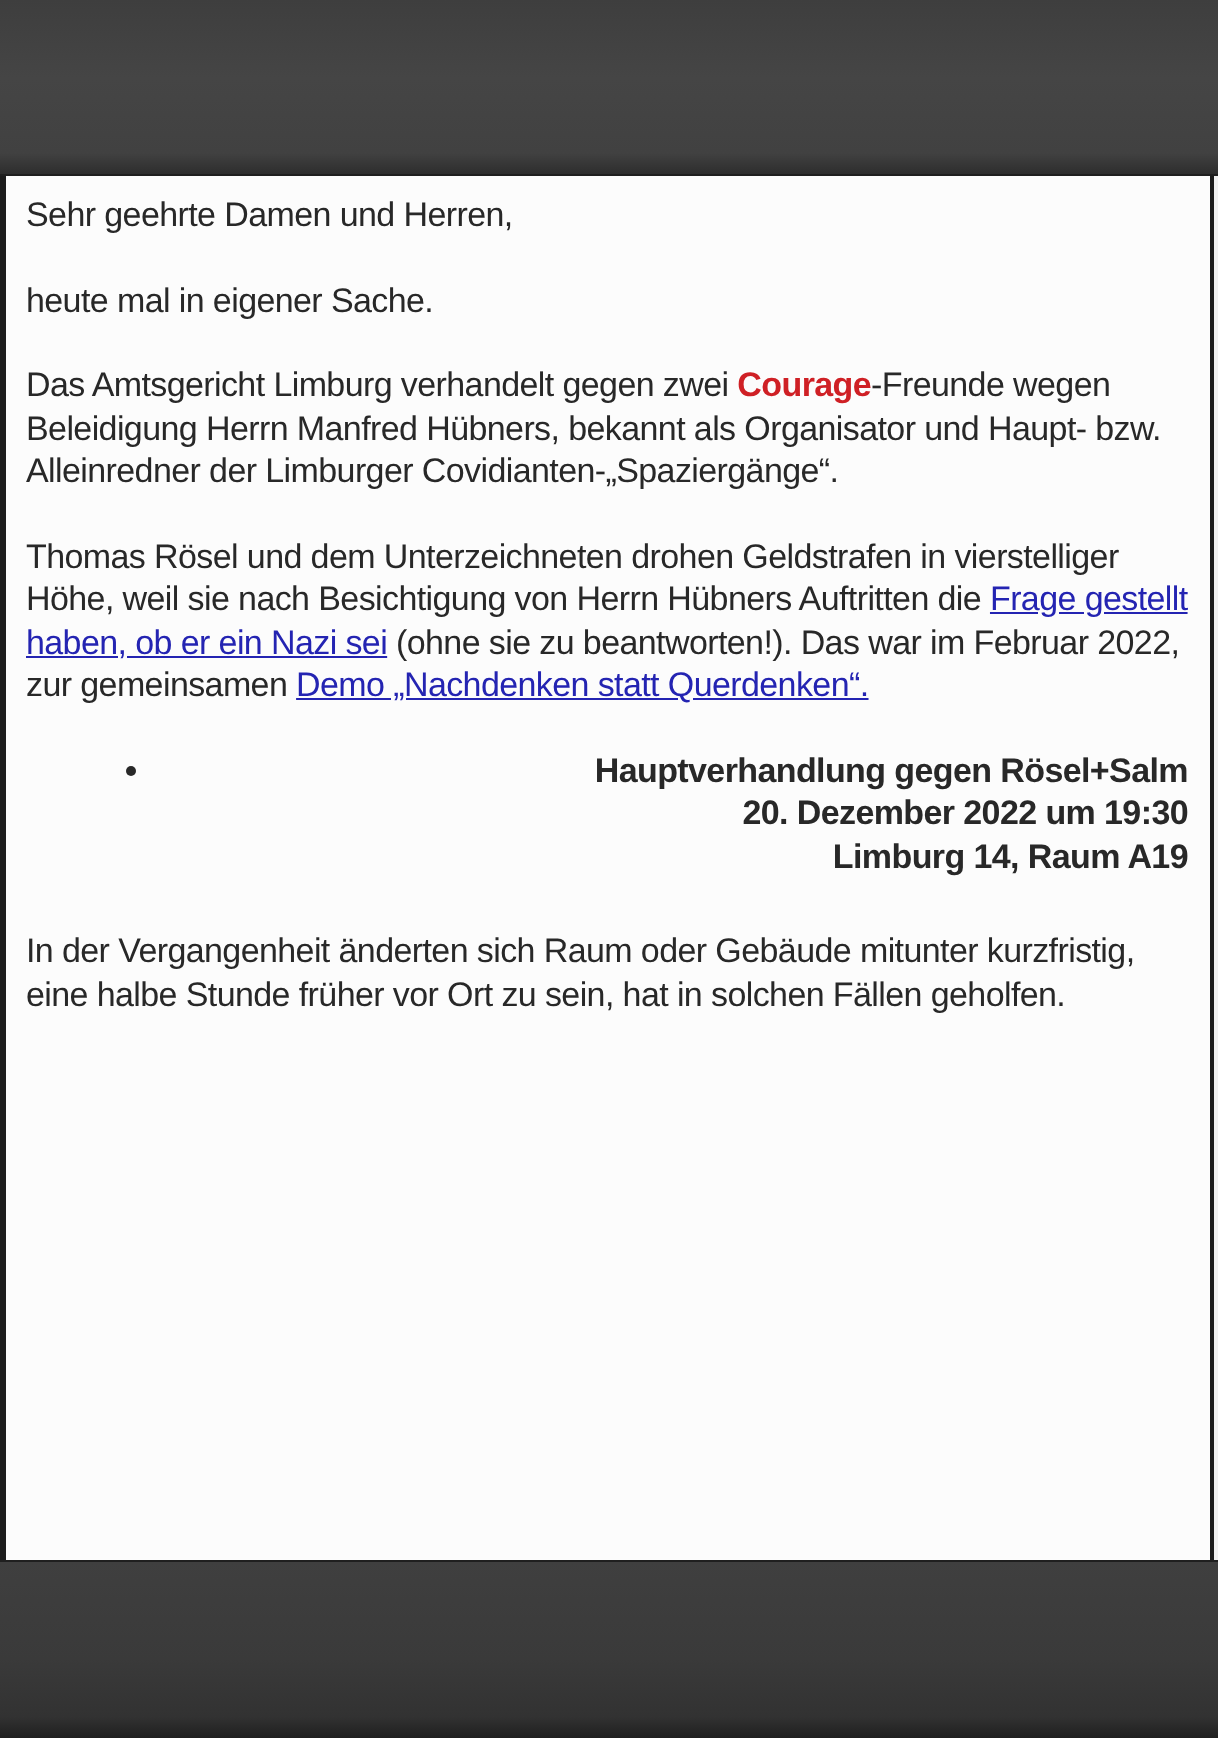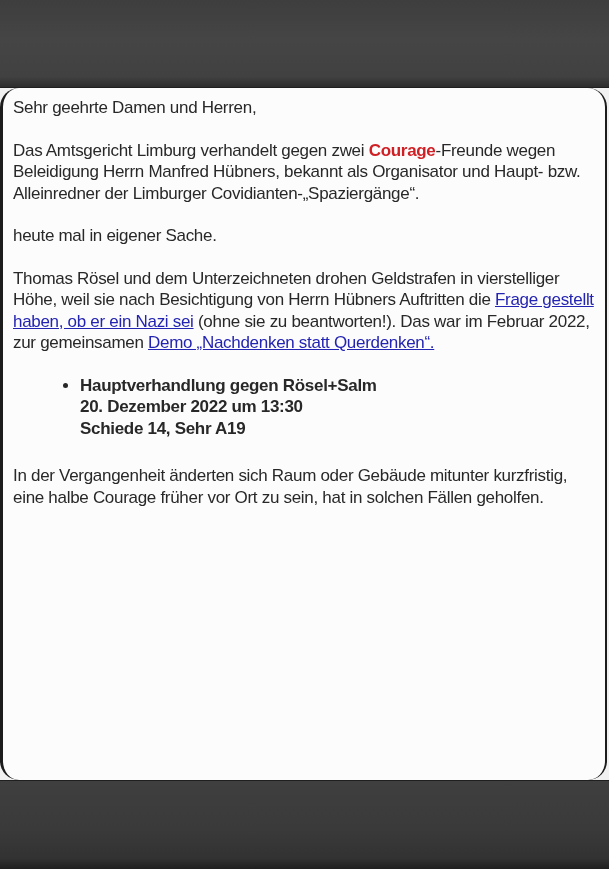--- a/index.html
+++ b/index.html
@@ -37,21 +37,20 @@
   .content {
     position: absolute;
     top: 88px;
     left: 0;
     right: 2px;
     height: 692px;
     background: var(--page-bg, #fcfcfc);
     border-left: 3px solid #1c1c1c;
     border-right: 2px solid #1c1c1c;
     box-sizing: border-box;
-    border-radius: 19px;
   }
   .letter-body {
     padding: 9px 11px 0 10px;
     color: var(--text-color, #282828);
     font-size: 17px;
     line-height: 21.5px;
     letter-spacing: -0.3px;
   }
   p.para {
     margin: 0 0 21px 0;
@@ -62,36 +61,37 @@
   }
   a.inline-link {
     color: var(--link-blue, #2424b2);
     text-decoration: underline;
     cursor: pointer;
   }
   ul.bullet-list {
     margin: 0 0 26px 0;
     padding-left: 67px;
     list-style: disc;
+    text-align: right;
   }
   ul.bullet-list li {
     font-weight: 700;
   }
 </style>
 </head>
 <body>
 
 <div class="stage">
   <div class="bar top"></div>
   <div class="content">
     <div class="letter-body">
         <p class="para"><span>Sehr geehrte Damen und Herren,</span><br></p>
+        <p class="para"><span>heute mal in eigener Sache.</span></p>
         <p class="para"><span>Das Amtsgericht Limburg verhandelt gegen zwei </span><strong class="brand-red">Courage</strong><span>-Freunde wegen Beleidigung Herrn Manfred Hübners, bekannt als Organisator und Haupt- bzw. Alleinredner der Limburger Covidianten-„Spaziergänge“.</span></p>
-        <p class="para"><span>heute mal in eigener Sache.</span></p>
         <p class="para"><span>Thomas Rösel und dem Unterzeichneten drohen Geldstrafen in vierstelliger Höhe, weil sie nach Besichtigung von Herrn Hübners Auftritten die </span><a href="#" class="inline-link">Frage gestellt haben, ob er ein Nazi sei</a><span> (ohne sie zu beantworten!). Das war im Februar 2022, zur gemeinsamen </span><a href="#" class="inline-link">Demo „Nachdenken statt Querdenken“.</a></p>
         <ul class="bullet-list">
-          <li><span>Hauptverhandlung gegen Rösel+Salm</span><br><span>20. Dezember 2022 um 13:30</span><br><span>Schiede 14, Sehr A19</span></li>
+          <li><span>Hauptverhandlung gegen Rösel+Salm</span><br><span>20. Dezember 2022 um 19:30</span><br><span>Limburg 14, Raum A19</span></li>
         </ul>
-        <p class="para"><span>In der Vergangenheit änderten sich Raum oder Gebäude mitunter kurzfristig, eine halbe Courage früher vor Ort zu sein, hat in solchen Fällen geholfen.</span></p>
+        <p class="para"><span>In der Vergangenheit änderten sich Raum oder Gebäude mitunter kurzfristig, eine halbe Stunde früher vor Ort zu sein, hat in solchen Fällen geholfen.</span></p>
       </div>
   </div>
   <div class="bar bottom"></div>
 </div>
 
 </body></html>

